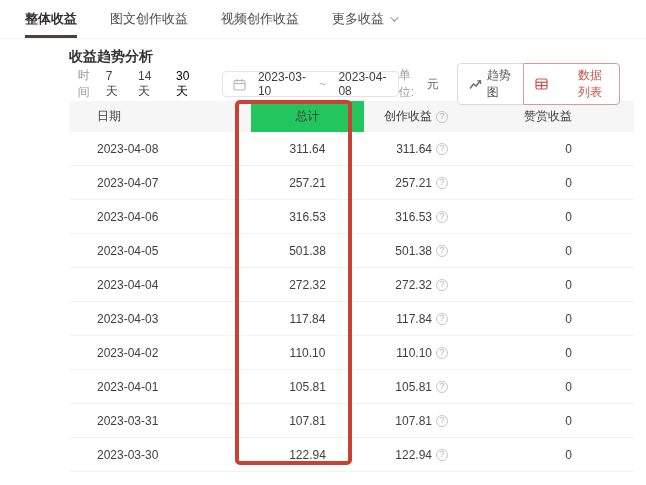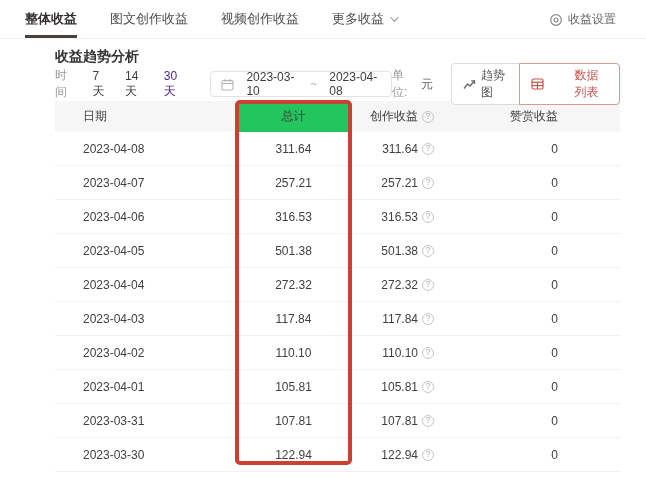--- a/index.html
+++ b/index.html
@@ -32,26 +32,26 @@
     border-right:1.5px solid #8b8b8b; border-bottom:1.5px solid #8b8b8b;
     transform:rotate(45deg) translateY(-2px);
     margin-left:6px;
   }
   .settings {
     position:absolute; right:30px; top:0; height:39px;
     display:flex; align-items:center; gap:5px;
     font-size:12px; color:#666; cursor:pointer;
   }
   
-  .content { padding:0 26px 0 55px; position:relative; }
+  .content { padding:0 26px 0 69px; position:relative; }
   .section-title { margin-top:9px; font-size:14px; font-weight:bold; color:#333; line-height:17px; }
   .filter-row { margin-top:6px; height:26px; display:flex; align-items:center; font-size:12px; }
-  .flabel { color:#9b9b9b; margin-right:16px; }
+  .flabel { color:#9b9b9b; margin-right:16px;text-align:right; }
   .range { color:#3f3f3f; margin-right:16px; cursor:pointer; }
-  .range.active { color:#4c1d95; }
+  .range.active { color:#000000; }
   .date-box {
     margin-left:8px; height:26px;
     border:1px solid #e3e3e3; border-radius:4px;
     display:flex; align-items:center; gap:12px;
     padding:0 10px; font-size:12px; color:#3c3c3c;
     background:#fff; cursor:pointer;
   }
   .date-sep { color:#b5b5b5; }
   .right-group { margin-left:auto; display:flex; align-items:center; }
   .unit { color:#9b9b9b; margin-right:6px; }
@@ -92,29 +92,20 @@
 <body>
 
 <div class="topnav">
   <div class="tab active">整体收益</div>
   <div class="tab">图文创作收益</div>
   <div class="tab">视频创作收益</div>
   <div class="tab">
     <span>更多收益</span>
     <span class="caret"></span>
   </div>
-  <div class="settings">
-    <span>
-      <svg width="14" height="14" viewBox="0 0 14 14">
-        <circle cx="7" cy="7" r="5.3" fill="none" stroke="#8a8a8a" stroke-width="1.2"></circle>
-        <circle cx="7" cy="7" r="2" fill="none" stroke="#8a8a8a" stroke-width="1.2"></circle>
-      </svg>
-    </span>
-    <span>收益设置</span>
-  </div>
 </div>
 
 <div class="content">
   <div class="section-title">收益趋势分析</div>
 
   <div class="filter-row">
     <span class="flabel">时间</span>
     <span class="range">7天</span>
     <span class="range">14天</span>
     <span class="range active">30天</span>

